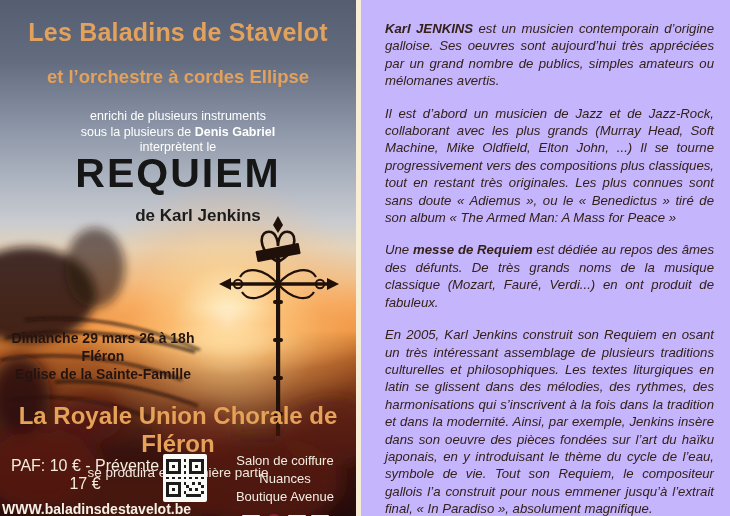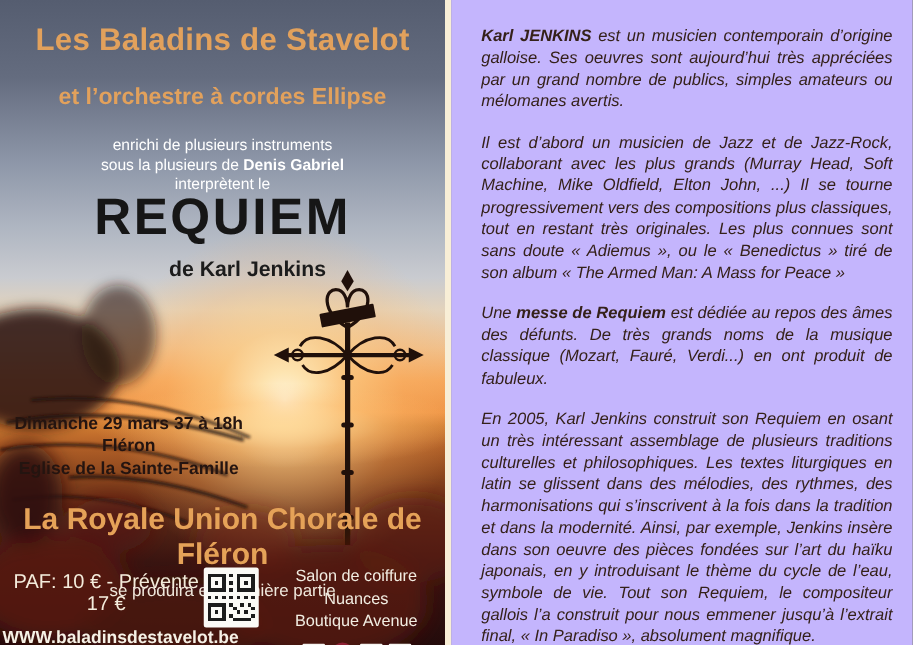--- a/index.html
+++ b/index.html
@@ -132,21 +132,21 @@
         <div>interprètent le</div>
       </div>
     </div>
 
     <div class="left-text work-block">
       <div class="work-title">REQUIEM</div>
       <div class="work-composer">de Karl Jenkins</div>
     </div>
 
     <div class="left-text event-block">
-      <div>Dimanche 29 mars 37 à 18h</div>
+      <div>Dimanche 29 mars 26 à 18h</div>
       <div>Fléron</div>
       <div>Eglise de la Sainte-Famille</div>
     </div>
 
     <div class="left-text choir-block">
       <div class="choir-name">La Royale Union Chorale de Fléron</div>
       <div class="choir-note">se produira en première partie</div>
     </div>
 
     <div class="left-text pricing-block">

